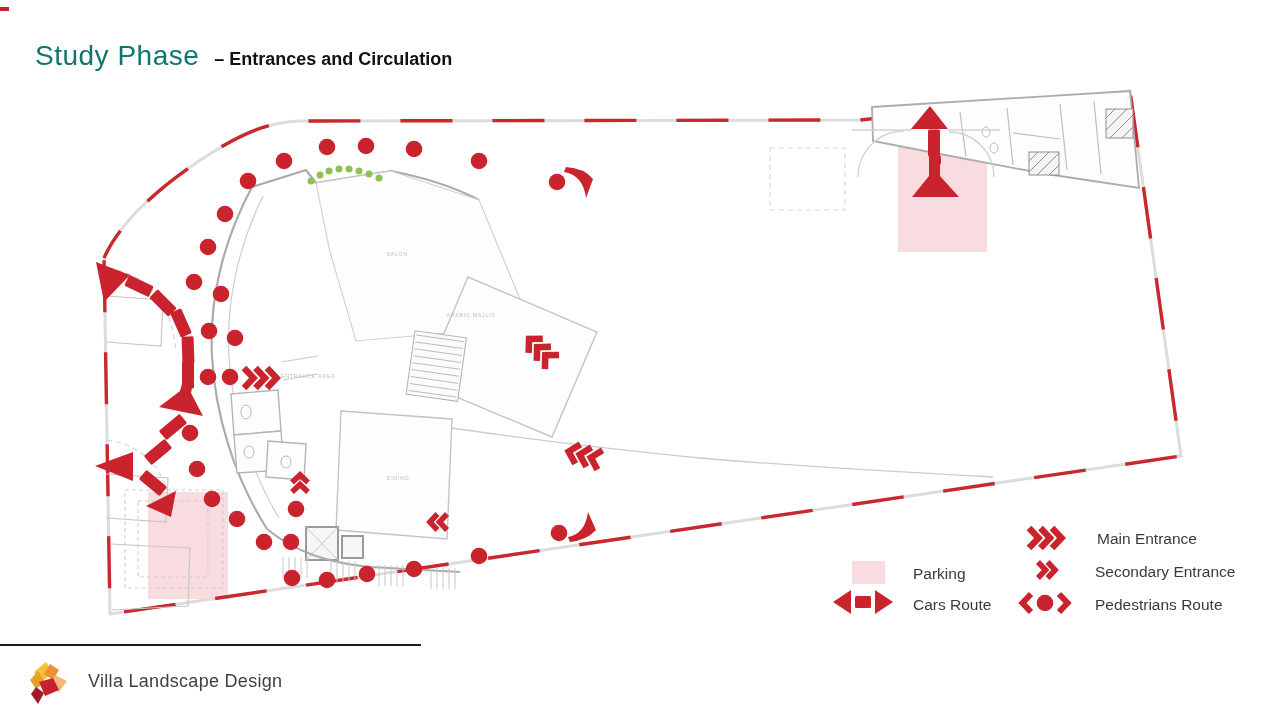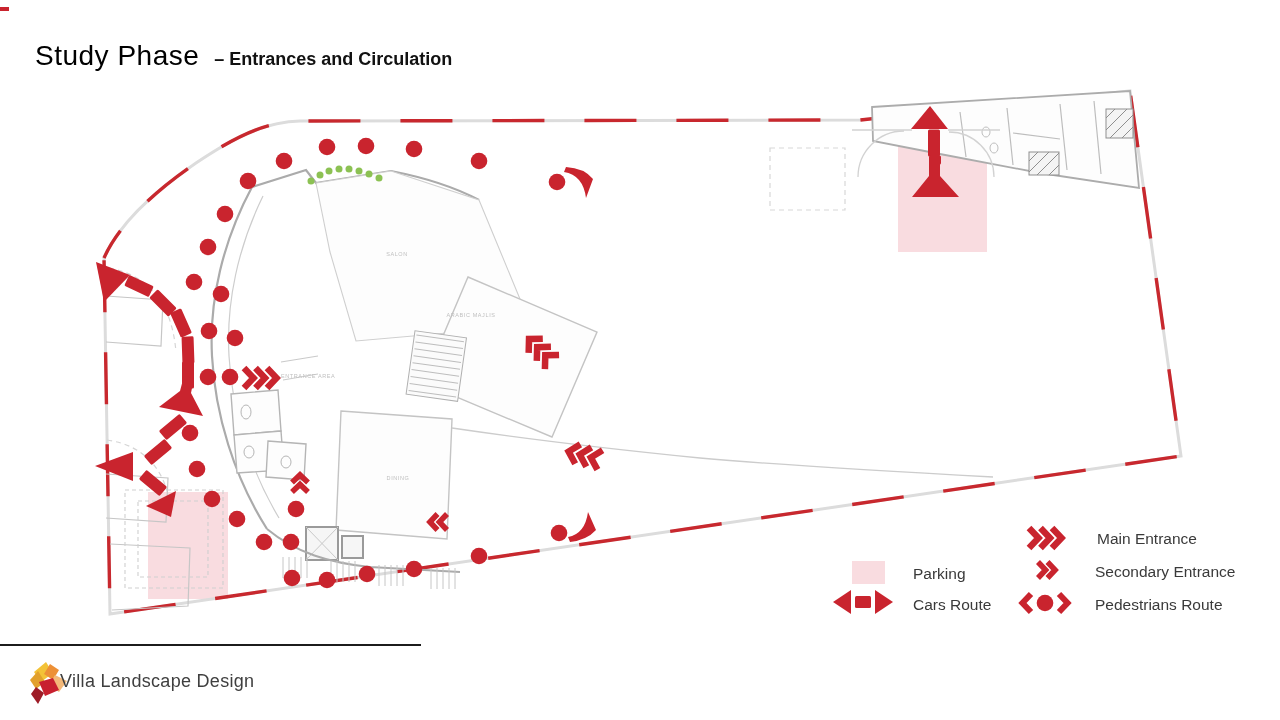--- a/index.html
+++ b/index.html
@@ -2,26 +2,26 @@
 <html><head>
 <meta charset="utf-8">
 <style>
   html,body{margin:0;padding:0;}
   body{
     width:1280px;height:720px;position:relative;background:#ffffff;
     font-family:"Liberation Sans",sans-serif;overflow:hidden;
   }
   .corner-tick{position:absolute;left:0;top:7px;width:9px;height:4px;background:#C9242E;}
   .title-block{position:absolute;left:35px;top:40px;white-space:nowrap;}
-  .title-red{font-size:28px;color:#000000;letter-spacing:.5px;}
+  .title-red{font-size:28px;color:#0f766e;letter-spacing:.5px;}
   .title-dark{font-size:18px;font-weight:bold;color:#111111;margin-left:15px;}
   .plan-svg{position:absolute;left:0;top:0;}
   .footer-line{position:absolute;left:0;top:644px;width:421px;height:2px;background:#1c1c1c;}
   .footer-logo{position:absolute;left:26px;top:656px;}
-  .footer-brand{position:absolute;left:60px;top:671px;font-size:18px;color:#3F3F3F;letter-spacing:.3px;}
+  .footer-brand{position:absolute;left:88px;top:671px;font-size:18px;color:#3F3F3F;letter-spacing:.3px;}
   svg text{font-family:"Liberation Sans",sans-serif;}
 </style>
 </head>
 <body>
 
 <div class="corner-tick"></div>
 
 <div class="title-block">
   <span class="title-red">Study Phase</span><span class="title-dark">– Entrances and Circulation</span>
 </div>

